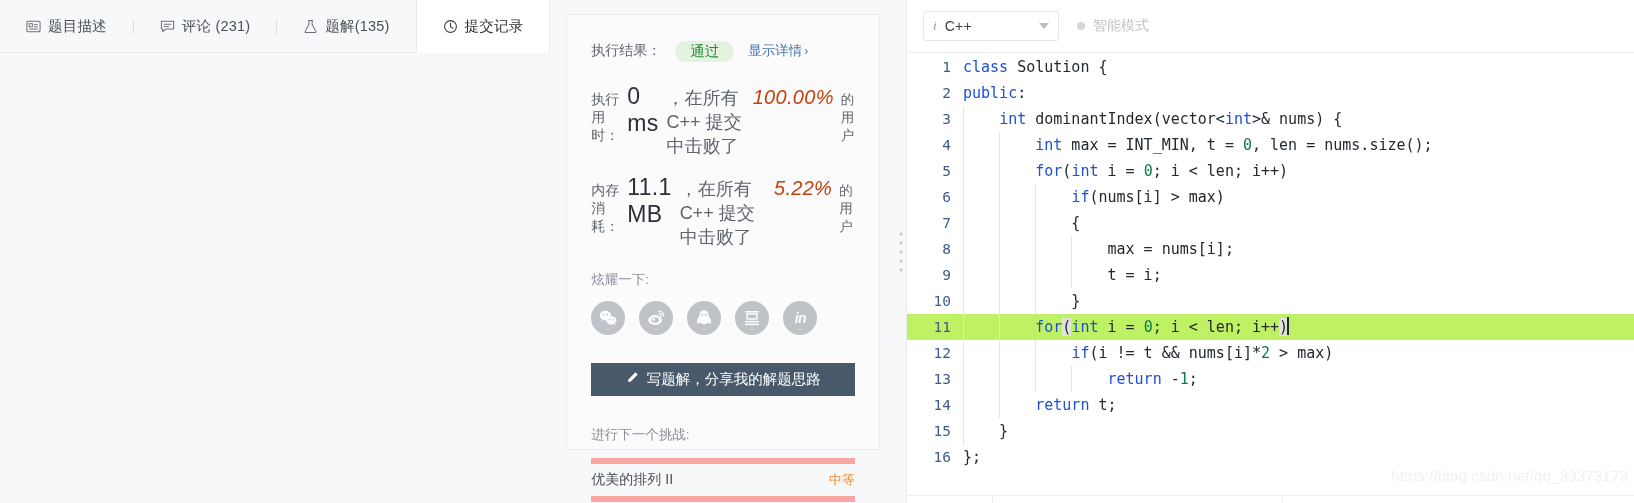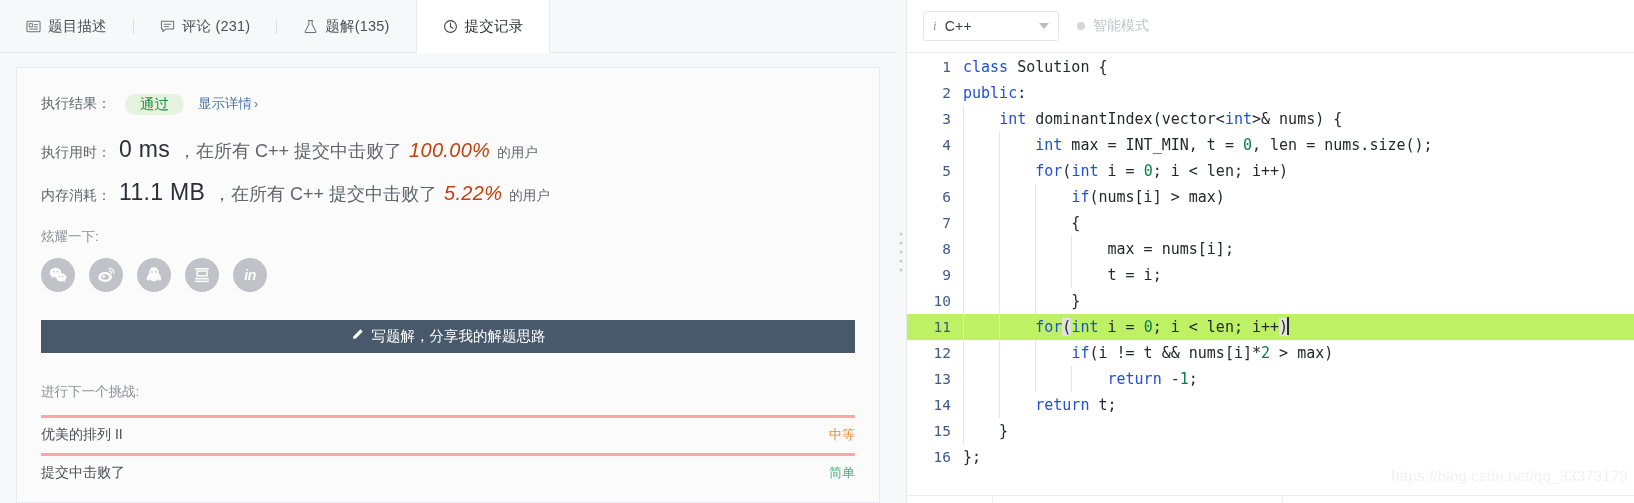--- a/index.html
+++ b/index.html
@@ -8,21 +8,21 @@
     font-family: "Liberation Sans", "DejaVu Sans", sans-serif;
     background: #ffffff;
     overflow: hidden;
   }
   .app { display: flex; width: 1634px; height: 503px; }
 
   
   .left-panel {
     width: 896px; height: 503px;
     background: #f7f8f9;
-    display: flex; flex-direction: column;
+    display: flex; flex-direction: row;
     position: relative;
   }
   .tabbar {
     height: 53px; flex: 0 0 53px;
     background: #f7f8f9;
     display: flex; align-items: stretch;
     border-bottom: 1px solid #e8e9ec;
     position: relative;
   }
   .tab {
@@ -120,21 +120,21 @@
     font-size: 14.5px;
     display: flex; align-items: center; justify-content: center;
     gap: 8px; cursor: pointer;
     margin-bottom: 30px;
   }
   .write-btn .pen { font-size: 13px; }
 
   .next-title { font-size: 13.5px; color: #8a8f97; margin-bottom: 14px; }
   .chal-row {
     height: 38px;
-    border-top: 3px solid #fca5a5;
+    border-top: 6px solid #fca5a5;
     display: flex; align-items: center; justify-content: space-between;
     font-size: 14px; color: #4a4f57;
     cursor: pointer;
   }
   .diff { font-size: 13px; }
 
   
   .splitter {
     width: 10px; height: 503px; flex: 0 0 10px;
     background: #f7f8f9;

